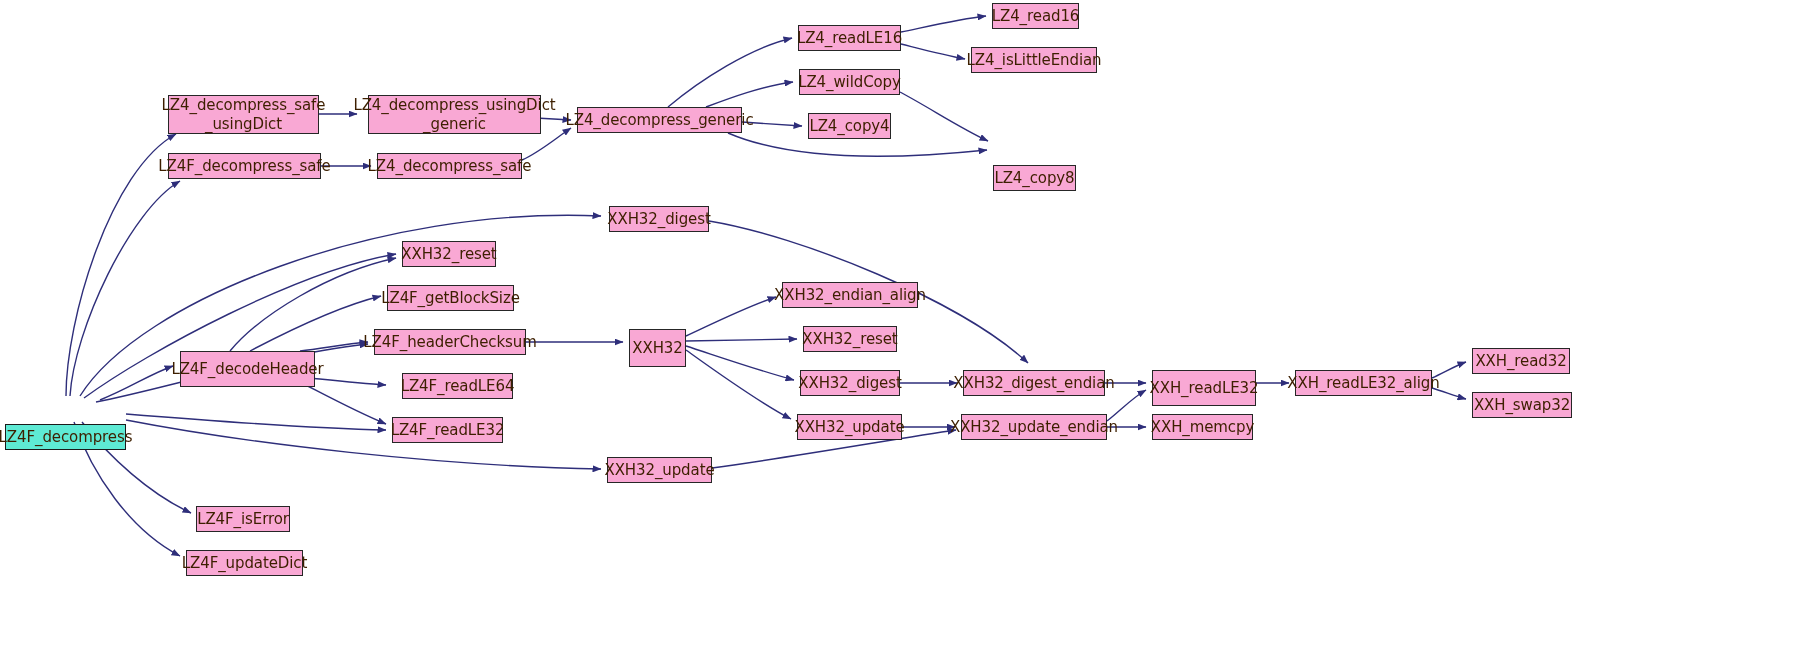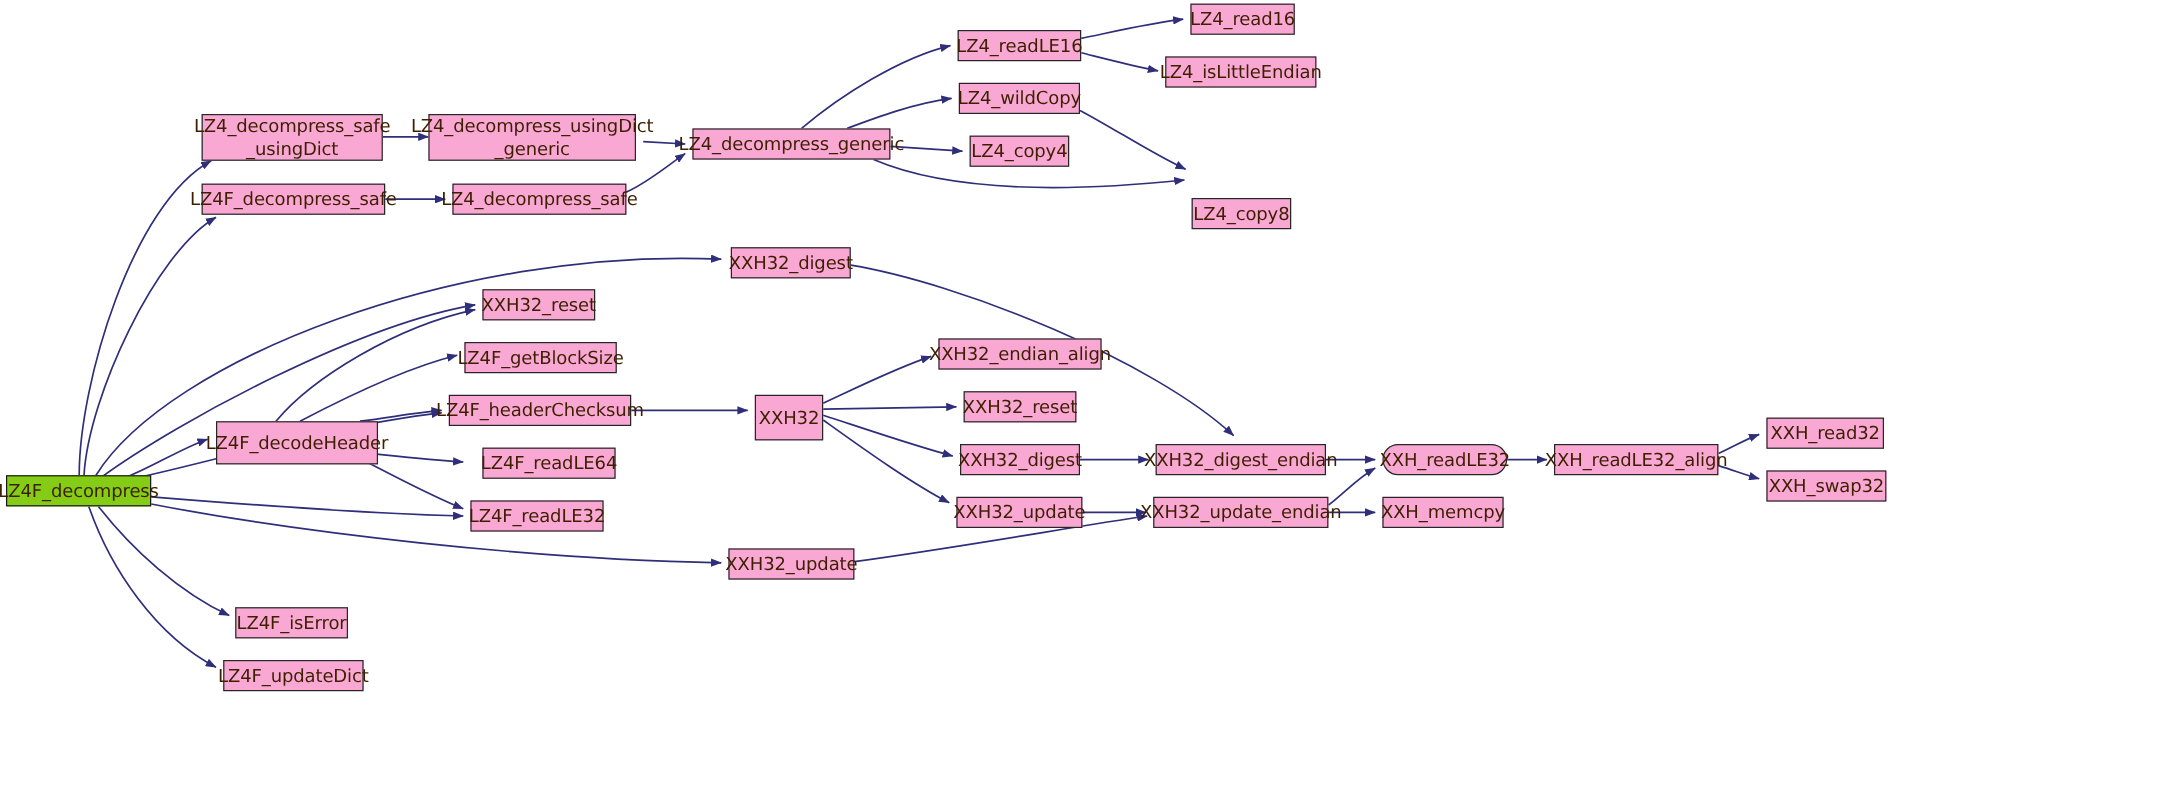--- a/index.html
+++ b/index.html
@@ -34,22 +34,23 @@
     line-height: 1.12;
     text-align: center;
     display: flex;
     align-items: center;
     justify-content: center;
     white-space: pre-line;
     letter-spacing: -0.1px;
     z-index: 2;
   }
   .node.root {
-    background: #84cc16;
+    background: #5eead4;
     border-color: #1a1a1a;
+    margin-top: 28px;
   }
   .node.two-line {
     line-height: 1.25;
   }
 </style>
 </head>
 <body>
 
 <div id="graph-root">
   <svg id="edge-layer" viewBox="0 0 1801 665" xmlns="http://www.w3.org/2000/svg">
@@ -100,21 +101,21 @@
         <path d="M 1256 383 L 1289 383" fill="none" stroke="#2e2e7a" stroke-width="1.4" marker-end="url(#arrowhead)"></path>
         <path d="M 1432 378 C 1445 372 1455 366 1466 362" fill="none" stroke="#2e2e7a" stroke-width="1.4" marker-end="url(#arrowhead)"></path>
         <path d="M 1432 388 C 1445 392 1455 396 1466 399" fill="none" stroke="#2e2e7a" stroke-width="1.4" marker-end="url(#arrowhead)"></path>
       </g>
   </svg>
   <div id="nodes-layer">
       <div class="node root" style="left: 5px; top: 396px; width: 121px; height: 26px;">LZ4F_decompress</div>
       <div class="node two-line" style="left: 168px; top: 95px; width: 151px; height: 39px;">LZ4_decompress_safe
 _usingDict</div>
       <div class="node" style="left: 168px; top: 153px; width: 153px; height: 26px;">LZ4F_decompress_safe</div>
-      <div class="node two-line" style="left: 357px; top: 95px; width: 173px; height: 39px;">LZ4_decompress_usingDict
+      <div class="node two-line" style="left: 368px; top: 95px; width: 173px; height: 39px;">LZ4_decompress_usingDict
 _generic</div>
       <div class="node" style="left: 377px; top: 153px; width: 145px; height: 26px;">LZ4_decompress_safe</div>
       <div class="node" style="left: 577px; top: 107px; width: 165px; height: 26px;">LZ4_decompress_generic</div>
       <div class="node" style="left: 798px; top: 25px; width: 103px; height: 26px;">LZ4_readLE16</div>
       <div class="node" style="left: 799px; top: 69px; width: 101px; height: 26px;">LZ4_wildCopy</div>
       <div class="node" style="left: 808px; top: 113px; width: 83px; height: 26px; text-align: right;">LZ4_copy4</div>
       <div class="node" style="left: 992px; top: 3px; width: 87px; height: 26px;">LZ4_read16</div>
       <div class="node" style="left: 971px; top: 47px; width: 126px; height: 26px;">LZ4_isLittleEndian</div>
       <div class="node" style="left: 993px; top: 135px; width: 83px; height: 26px; margin-top: 30px;">LZ4_copy8</div>
       <div class="node" style="left: 609px; top: 206px; width: 100px; height: 26px;">XXH32_digest</div>
@@ -127,19 +128,19 @@
       <div class="node" style="left: 196px; top: 506px; width: 94px; height: 26px;">LZ4F_isError</div>
       <div class="node" style="left: 186px; top: 550px; width: 117px; height: 26px;">LZ4F_updateDict</div>
       <div class="node" style="left: 629px; top: 329px; width: 57px; height: 38px;">XXH32</div>
       <div class="node" style="left: 607px; top: 457px; width: 105px; height: 26px;">XXH32_update</div>
       <div class="node" style="left: 782px; top: 282px; width: 136px; height: 26px;">XXH32_endian_align</div>
       <div class="node" style="left: 803px; top: 326px; width: 94px; height: 26px;">XXH32_reset</div>
       <div class="node" style="left: 800px; top: 370px; width: 100px; height: 26px;">XXH32_digest</div>
       <div class="node" style="left: 797px; top: 414px; width: 105px; height: 26px;">XXH32_update</div>
       <div class="node" style="left: 963px; top: 370px; width: 142px; height: 26px;">XXH32_digest_endian</div>
       <div class="node" style="left: 961px; top: 414px; width: 146px; height: 26px;">XXH32_update_endian</div>
-      <div class="node" style="left: 1152px; top: 370px; width: 104px; height: 26px; border-radius: 13px;">XXH_readLE32</div>
+      <div class="node" style="left: 1152px; top: 370px; width: 104px; height: 36px;">XXH_readLE32</div>
       <div class="node" style="left: 1152px; top: 414px; width: 101px; height: 26px;">XXH_memcpy</div>
       <div class="node" style="left: 1295px; top: 370px; width: 137px; height: 26px;">XXH_readLE32_align</div>
       <div class="node" style="left: 1472px; top: 348px; width: 98px; height: 26px;">XXH_read32</div>
       <div class="node" style="left: 1472px; top: 392px; width: 100px; height: 26px;">XXH_swap32</div>
     </div>
 </div>
 
 </body></html>

